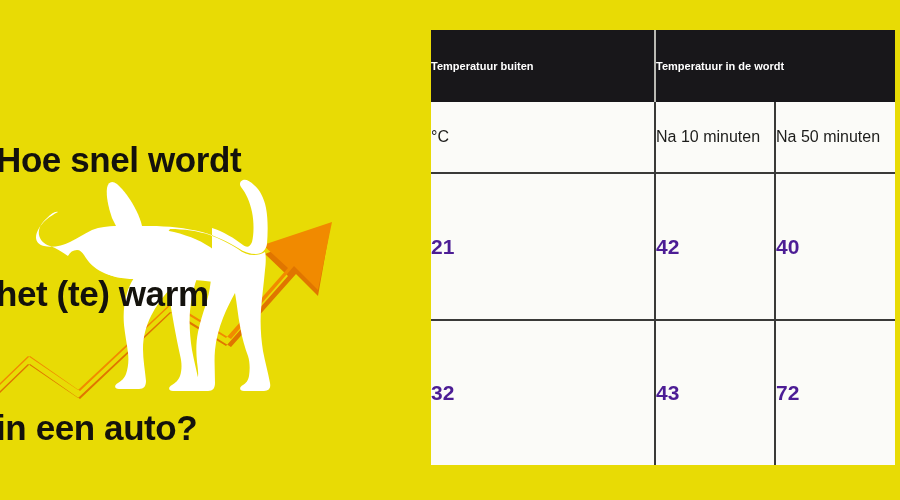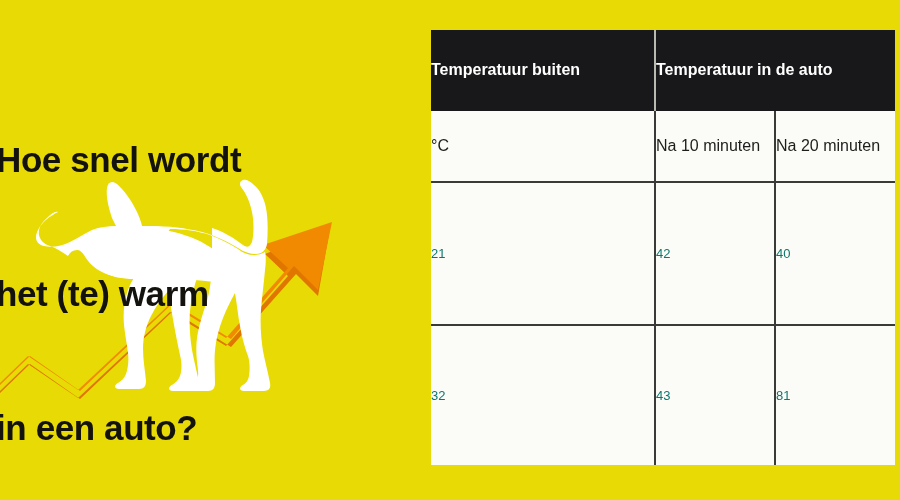--- a/index.html
+++ b/index.html
@@ -60,24 +60,24 @@
     padding: 0;
     margin: 0;
     text-align: left;
     vertical-align: middle;
   }
 
   
   .hdr-row th {
     background: #18171a;
     color: #ffffff;
-    font-size: 16px;
+    font-size: 11px;
     font-weight: bold;
     line-height: 1.3;
-    height: 81px;
+    height: 72px;
     padding: 0 0 0 22px;
     border: none;
   }
   .hdr-row th.hdr-sep {
     border-left: 2px solid #b9b9b3;
   }
 
   
   .sub-row td {
     background: #fbfbf8;
@@ -86,23 +86,23 @@
     font-weight: normal;
     line-height: 1.35;
     height: 70px;
     padding: 0 6px 0 22px;
     border-bottom: 2px solid #3a3a38;
   }
   .sub-row td.col-div { border-left: 2px solid #3a3a38; }
 
   
   .data-row td {
-    color: #0f766e;
-    font-size: 13px;
-    font-weight: normal;
+    color: #4c1d95;
+    font-size: 21px;
+    font-weight: bold;
     height: 48px;
     padding: 0 6px 0 22px;
     border-bottom: 2px solid #3a3a38;
   }
   .data-row td.col-div { border-left: 2px solid #3a3a38; }
   .data-row:last-child td { border-bottom: none; }
 </style>
 </head>
 <body>
 
@@ -232,35 +232,35 @@
 
   <table id="temp-table">
     <colgroup>
       <col class="c-out">
       <col class="c-10">
       <col class="c-30">
     </colgroup>
     <thead>
       <tr class="hdr-row">
         <th>Temperatuur buiten</th>
-        <th class="hdr-sep" colspan="2">Temperatuur in de auto</th>
+        <th class="hdr-sep" colspan="2">Temperatuur in de wordt</th>
       </tr>
       <tr class="sub-row">
         <td>°C</td>
         <td class="col-div">Na 10 minuten</td>
-        <td class="col-div">Na 20 minuten</td>
+        <td class="col-div">Na 50 minuten</td>
       </tr>
     </thead>
     <tbody>
       <tr class="data-row">
         <td>21</td>
         <td class="col-div">42</td>
         <td class="col-div">40</td>
       </tr>
       <tr class="data-row">
         <td>32</td>
         <td class="col-div">43</td>
-        <td class="col-div">81</td>
+        <td class="col-div">72</td>
       </tr>
     </tbody>
   </table>
 
 </div>
 
 </body></html>

